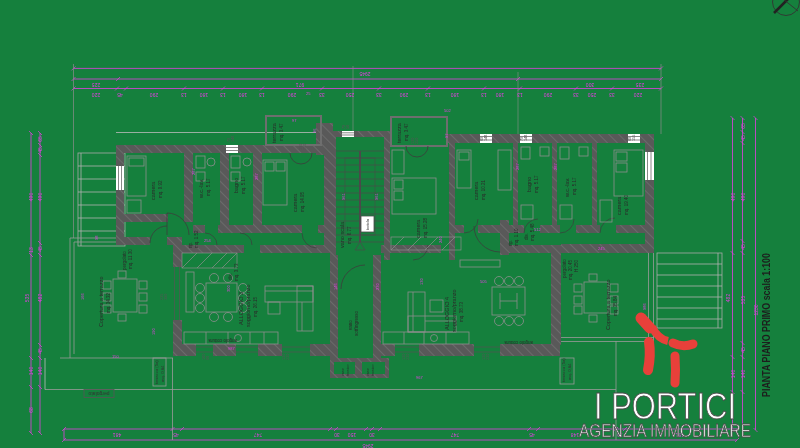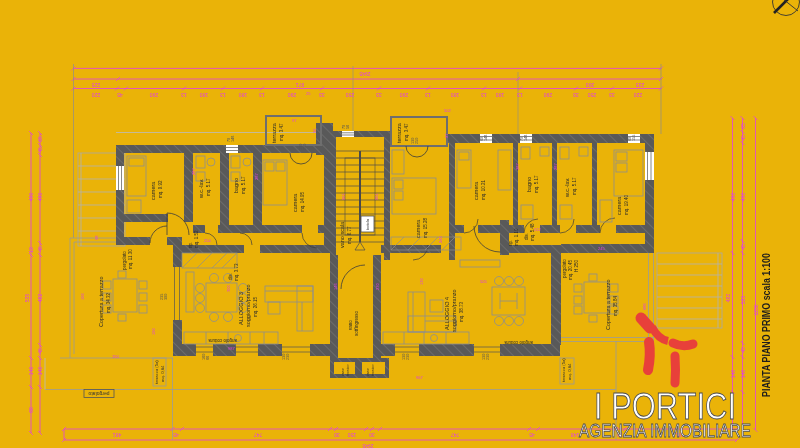--- a/index.html
+++ b/index.html
@@ -1,16 +1,16 @@
 <!DOCTYPE html>
 <html><head>
 <meta charset="utf-8">
 <style>
 html,body{margin:0;padding:0;background:#fff;}
-#page{position:relative;width:800px;height:448px;background:#eab308;overflow:hidden;
+#page{position:relative;width:800px;height:448px;background:#15803d;overflow:hidden;
 font-family:"Liberation Sans", sans-serif;}
 svg{position:absolute;left:0;top:0;}
 text{font-family:"Liberation Sans", sans-serif;}
 .dim{fill:#e23fe2;}
 .rm{fill:#2a2a2a;}
 </style>
 </head>
 <body>
 <div id="page">
 <svg width="800" height="448" viewBox="0 0 800 448">

